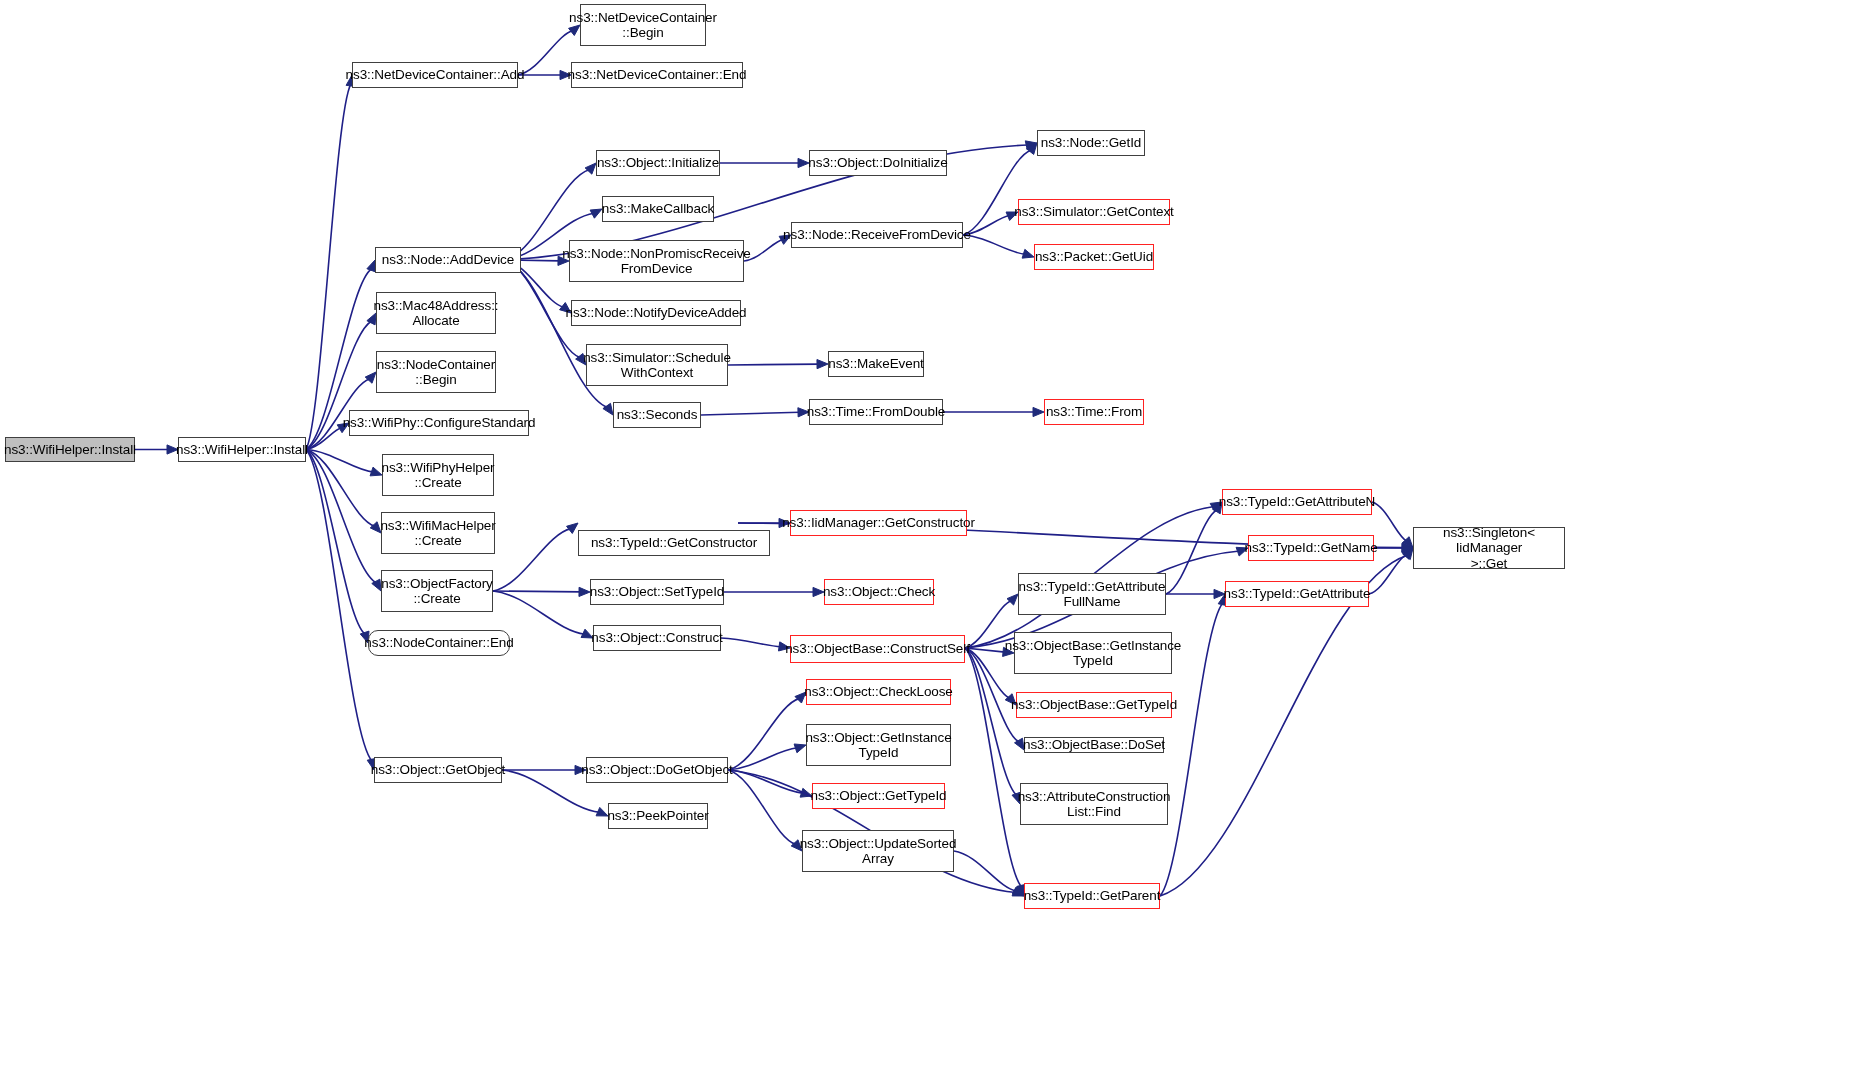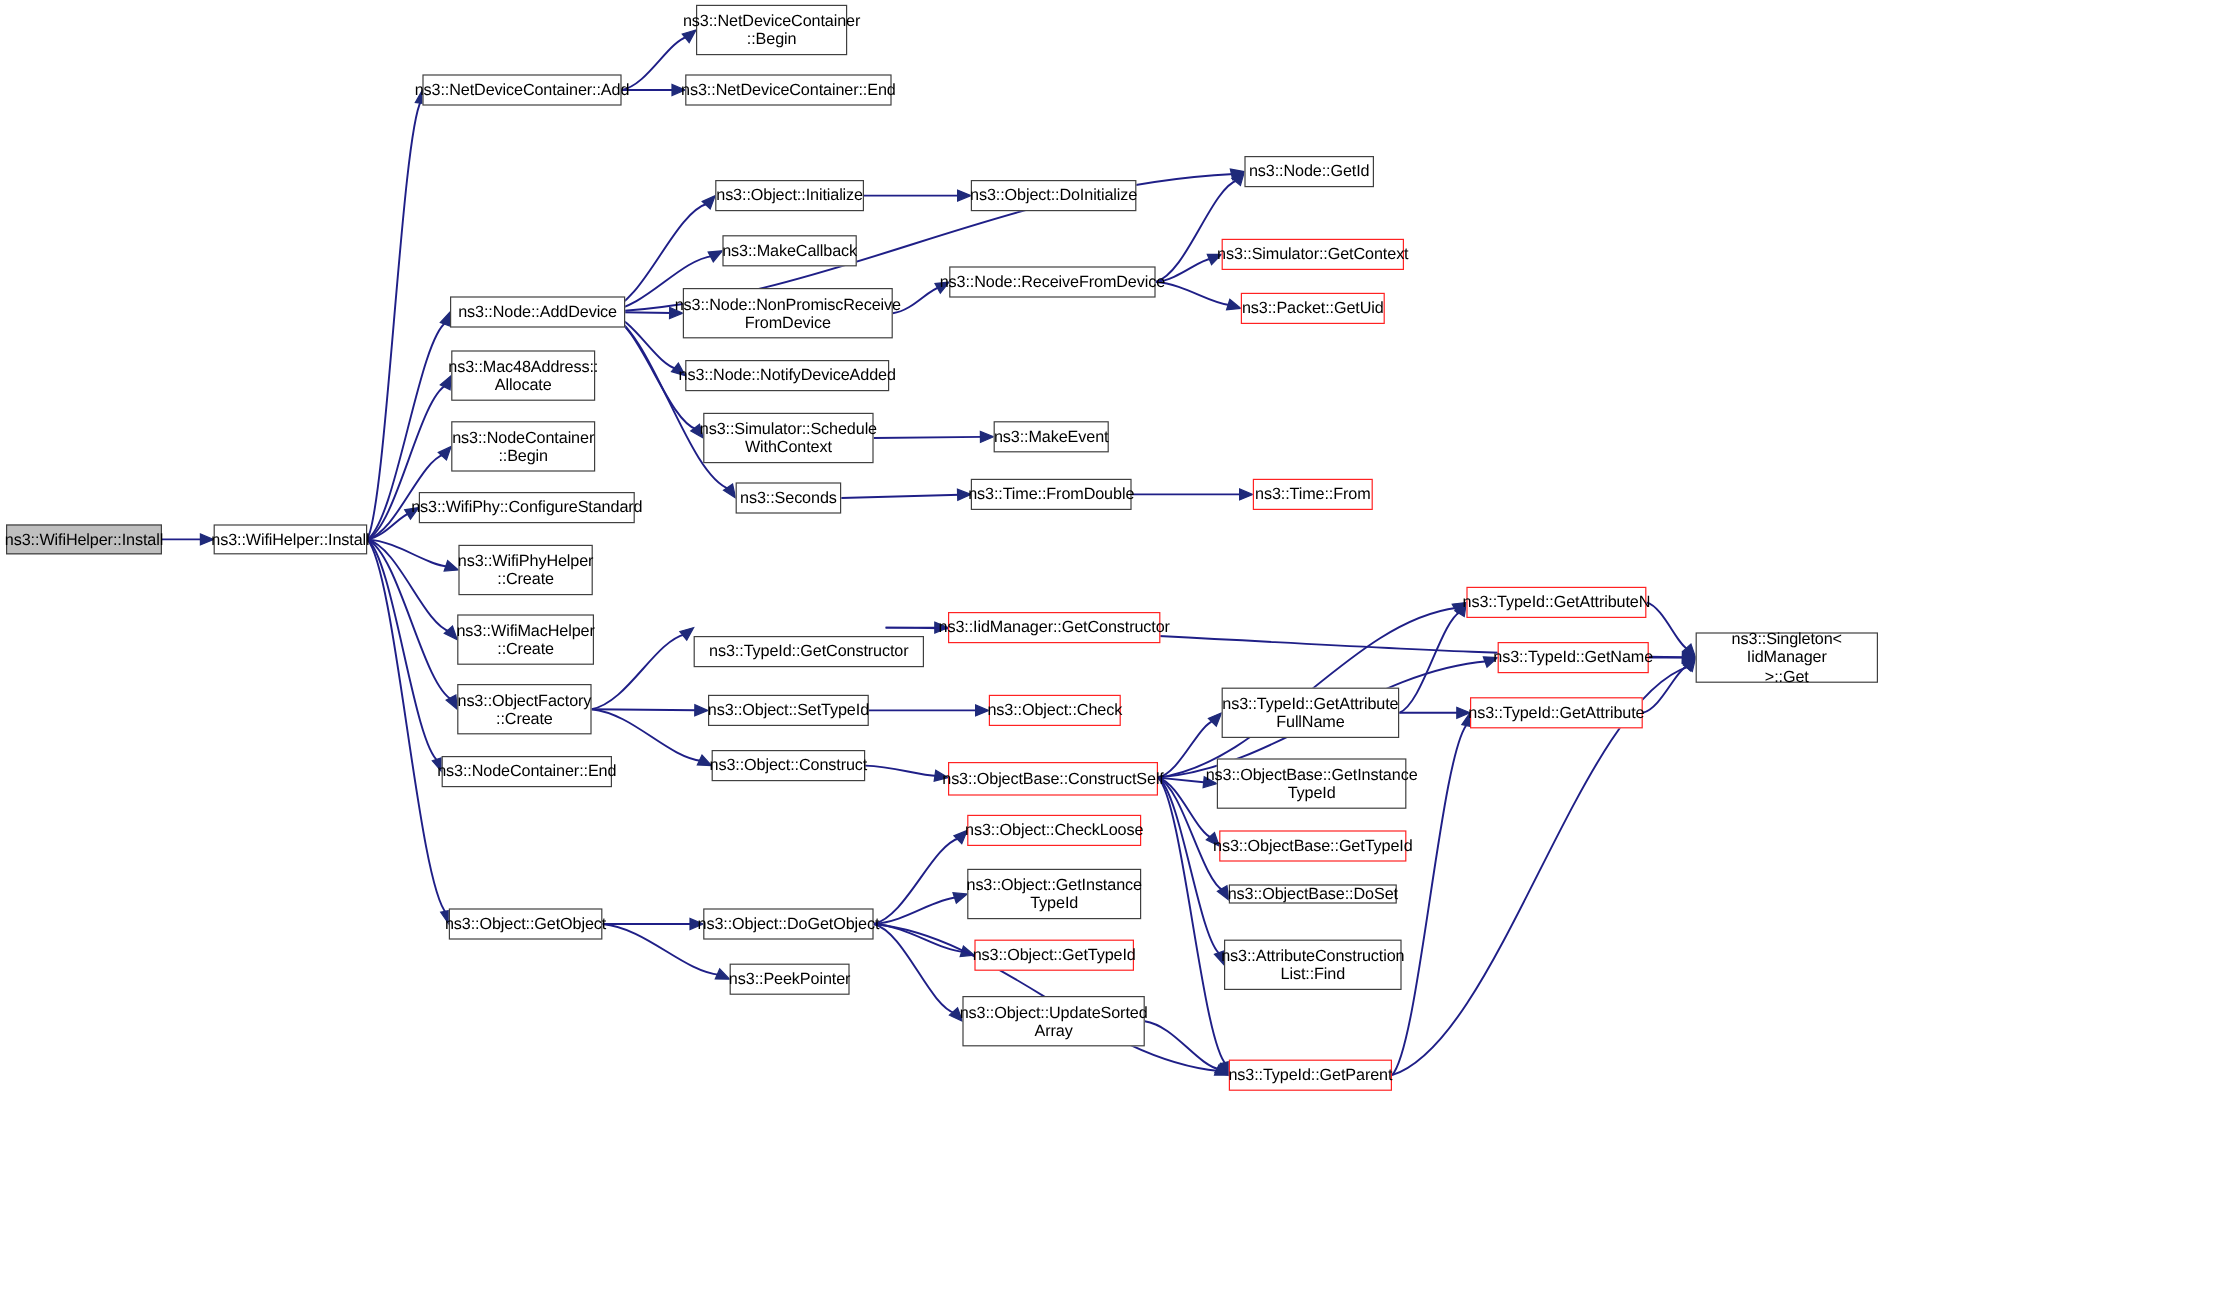--- a/index.html
+++ b/index.html
@@ -210,21 +210,21 @@
 Allocate</div>
       <div class="gnode" style="left: 376px; top: 351px; width: 120px; height: 42px;">ns3::NodeContainer
 ::Begin</div>
       <div class="gnode" style="left: 349px; top: 410px; width: 180px; height: 26px;">ns3::WifiPhy::ConfigureStandard</div>
       <div class="gnode" style="left: 382px; top: 454px; width: 112px; height: 42px;">ns3::WifiPhyHelper
 ::Create</div>
       <div class="gnode" style="left: 381px; top: 512px; width: 114px; height: 42px;">ns3::WifiMacHelper
 ::Create</div>
       <div class="gnode" style="left: 381px; top: 570px; width: 112px; height: 42px;">ns3::ObjectFactory
 ::Create</div>
-      <div class="gnode" style="left: 368px; top: 630px; width: 142px; height: 26px;">ns3::NodeContainer::End</div>
+      <div class="gnode" style="left: 368px; top: 630px; width: 142px; height: 26px; border-radius: 10px;">ns3::NodeContainer::End</div>
       <div class="gnode" style="left: 578px; top: 530px; width: 192px; height: 26px;">ns3::TypeId::GetConstructor</div>
       <div class="gnode red" style="left: 790px; top: 510px; width: 177px; height: 26px;">ns3::IidManager::GetConstructor</div>
       <div class="gnode" style="left: 590px; top: 579px; width: 134px; height: 26px;">ns3::Object::SetTypeId</div>
       <div class="gnode red" style="left: 824px; top: 579px; width: 110px; height: 26px;">ns3::Object::Check</div>
       <div class="gnode" style="left: 593px; top: 625px; width: 128px; height: 26px;">ns3::Object::Construct</div>
       <div class="gnode red" style="left: 790px; top: 635px; width: 175px; height: 28px;">ns3::ObjectBase::ConstructSelf</div>
       <div class="gnode" style="left: 1018px; top: 573px; width: 148px; height: 42px;">ns3::TypeId::GetAttribute
 FullName</div>
       <div class="gnode" style="left: 1014px; top: 632px; width: 158px; height: 42px;">ns3::ObjectBase::GetInstance
 TypeId</div>

